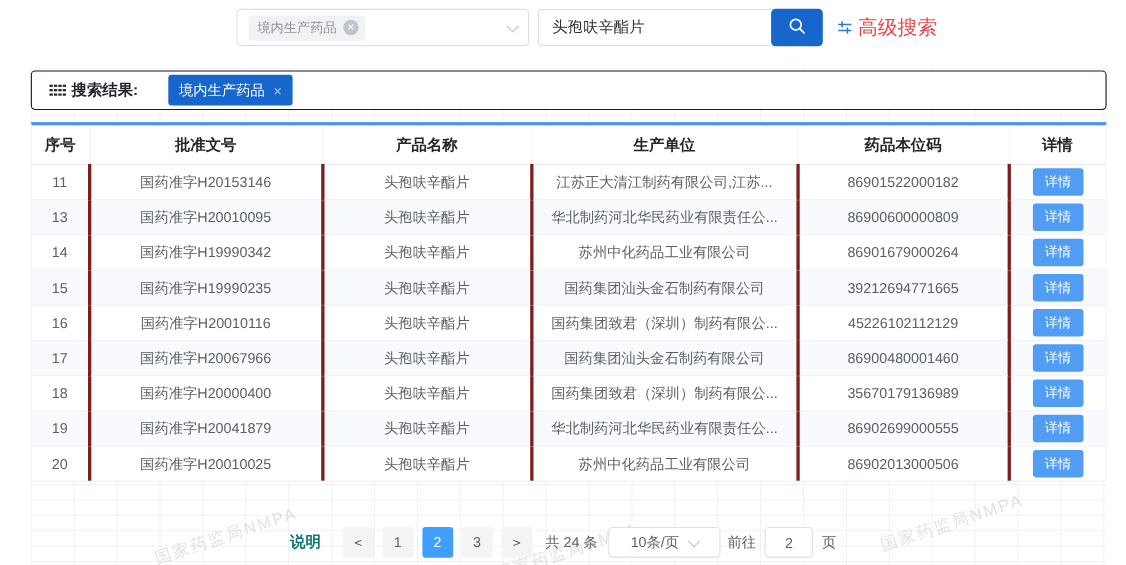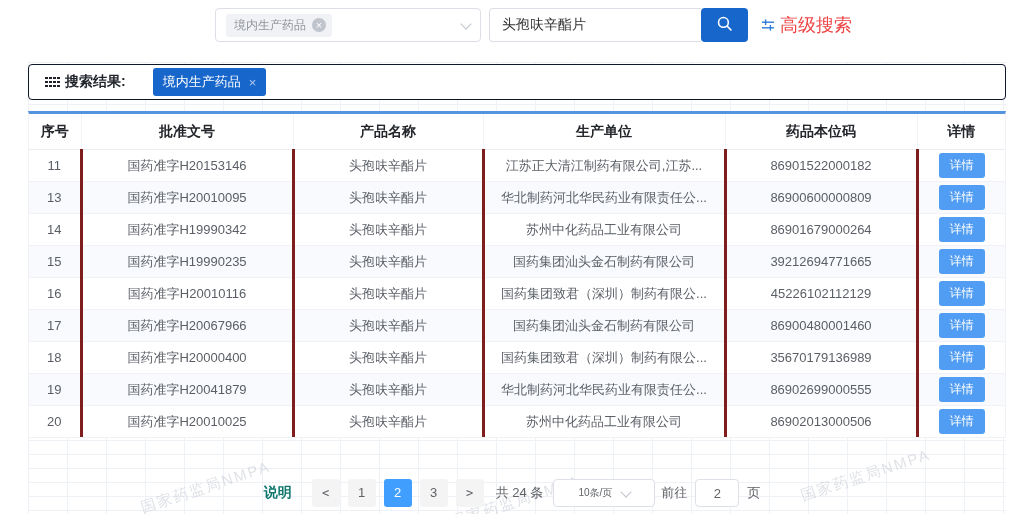--- a/index.html
+++ b/index.html
@@ -65,21 +65,21 @@
   .pagination{position:absolute;left:0;top:479px;width:1024px;display:flex;align-items:center;
     justify-content:center;z-index:3;font-size:13px;color:#606266;}
   .note-link{color:#0f766e;font-weight:bold;font-size:14px;margin-right:16px;cursor:pointer;}
   .pg-btn{min-width:28px;height:28px;line-height:28px;text-align:center;background:#f4f4f5;
     color:#606266;border-radius:3px;margin:0 4px;cursor:pointer;font-size:13px;user-select:none;}
   .pg-btn.active{background:#409eff;color:#fff;}
   .pg-arrow{font-family:"DejaVu Sans Mono",monospace;font-size:12px;}
   .total-text{margin:0 10px 0 8px;text-align:right;}
   .size-select{width:102px;height:28px;border:1px solid #dde0e6;border-radius:4px;background:#fff;
     display:flex;align-items:center;justify-content:center;box-sizing:border-box;cursor:pointer;
-    color:#606266;font-size:10px;padding:0 8px;}
+    color:#606266;font-size:13px;padding:0 8px;}
   .size-select .chev{margin-left:10px;margin-top:-2px;}
   .goto-label{margin-left:6px;}
   .goto-input{width:44px;height:28px;border:1px solid #dde0e6;border-radius:4px;box-sizing:border-box;
     text-align:center;font-size:13px;color:#606266;margin:0 8px;outline:none;font-family:inherit;background:#fff;}
 </style>
 </head>
 <body>
 
 <div class="wm-layer">
   <span class="wm-text" style="left:110px;top:416px;">国家药监局NMPA</span>

